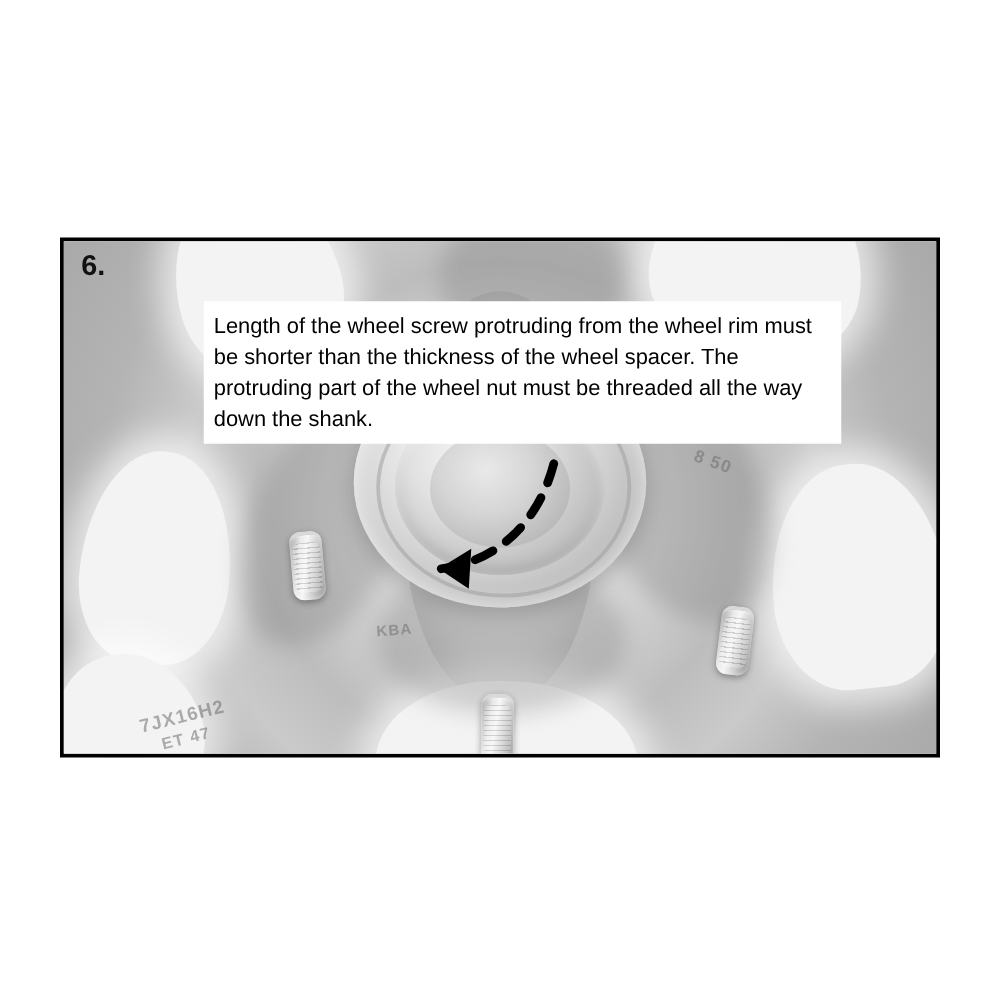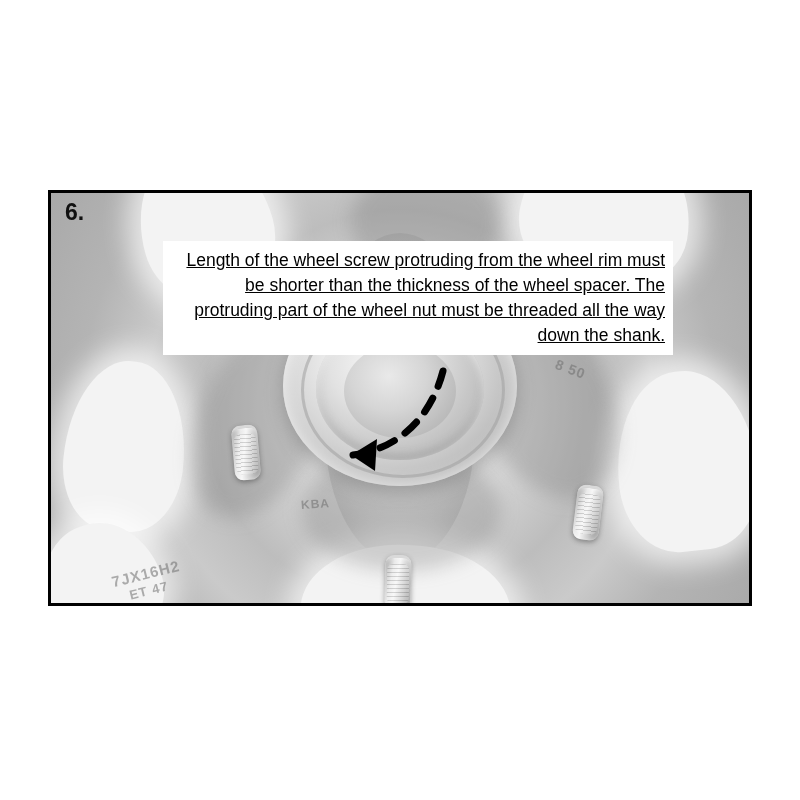--- a/index.html
+++ b/index.html
@@ -186,24 +186,23 @@
   
   .caption {
     position: absolute;
     left: 112px;
     top: 48px;
     width: 510px;
     background: #ffffff;
     color: #000000;
     font-size: 17.5px;
     line-height: 1.42;
-    text-align: right;
+    text-align: left;
     padding: 7px 8px 8px 8px;
     box-sizing: border-box;
-    text-decoration: underline;
   }
 
   
   .arrow-svg {
     position: absolute;
     left: 180px;
     top: 150px;
     width: 230px;
     height: 140px;
     overflow: visible;

